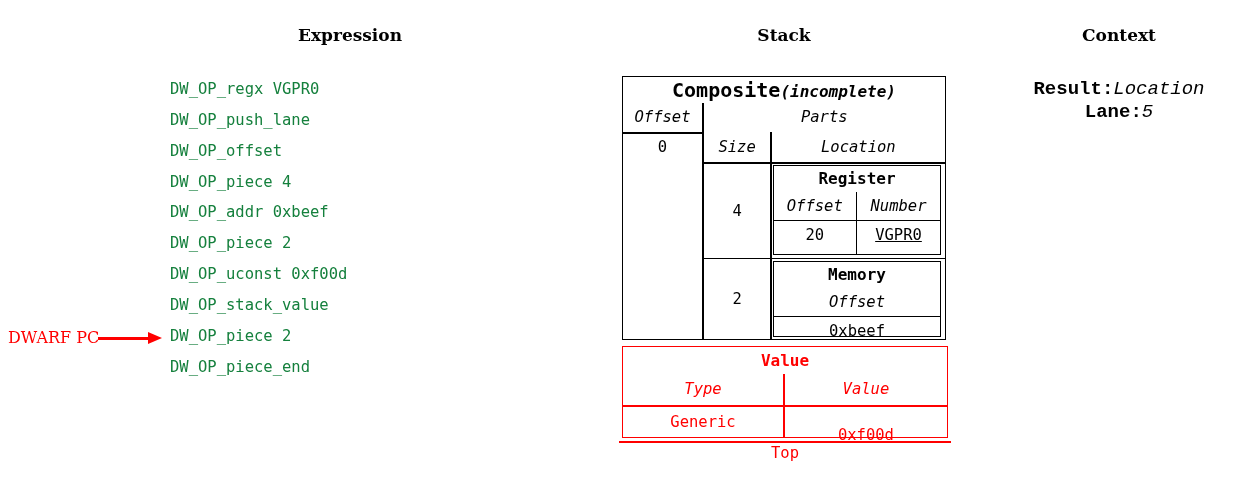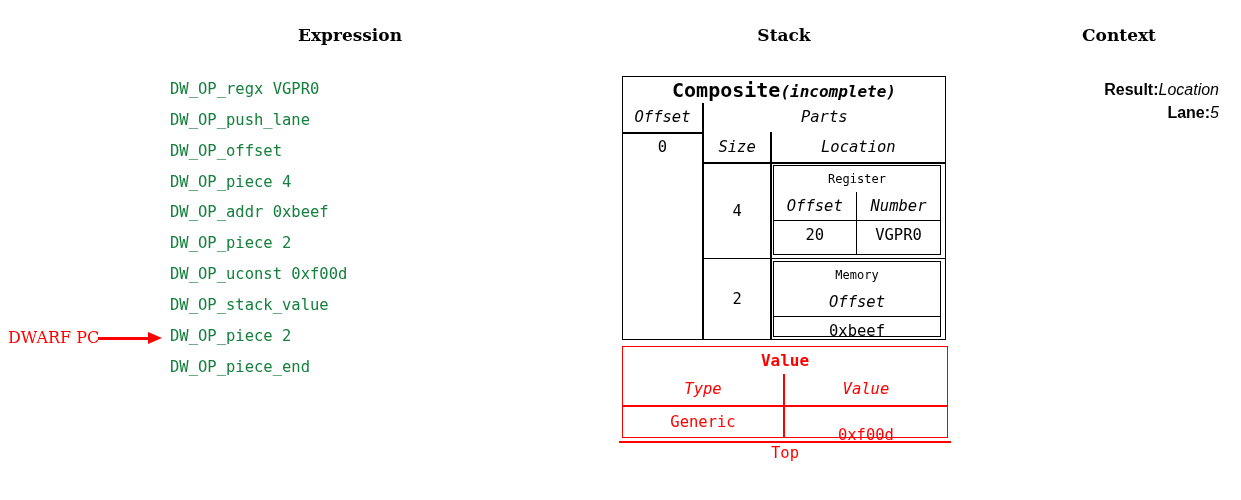--- a/index.html
+++ b/index.html
@@ -187,22 +187,22 @@
     box-sizing: border-box;
     background: #fff;
   }
   #register-table { top: 88px; height: 90px; }
   #memory-table   { top: 184px; height: 76px; }
 
   .loc-title {
     position: absolute;
     left: 0; right: 0; top: 0;
     height: 26px; line-height: 26px;
-    font-weight: normal;
-    font-size: 12px;
+    font-weight: bold;
+    font-size: 16px;
   }
   .loc-subhead {
     position: absolute;
     top: 26px; height: 28px; line-height: 28px;
   }
   .loc-rule {
     position: absolute;
     left: 0; right: 0; height: 1.3px; background: #000;
   }
   .loc-val {
@@ -215,21 +215,21 @@
     left: 81.5px; top: 26px; width: 1.4px; height: 28px; background: #000;
   }
   #reg-offset-head { left: 0; width: 81.5px; }
   #reg-number-head { left: 83px; right: 0; }
   #reg-rule { top: 54px; }
   #reg-offset-val { left: 0; width: 81.5px; top: 55.3px; }
   #reg-val-divider {
     position: absolute;
     left: 81.5px; top: 54px; width: 1.4px; bottom: 0; background: #000;
   }
-  #reg-number-val { left: 83px; right: 0; top: 55.3px; }
+  #reg-number-val { left: 83px; right: 0; top: 55.3px; text-decoration: underline; }
 
   #mem-offset-head { left: 0; right: 0; }
   #mem-rule { top: 54px; }
   #mem-offset-val { left: 0; right: 0; top: 55.3px; }
 
   
   #value-table {
     position: absolute;
     left: 622px;
     top: 346px;
@@ -288,26 +288,25 @@
 
   
   #context-list {
     position: absolute;
     left: 1019px;
     top: 78px;
     width: 200px;
     text-align: center;
   }
   .ctx-line {
-    font-family: Liberation Sans, sans-serif;
-    font-size: 16px;
+    font-family: Liberation Mono, monospace;
+    font-size: 19px;
     color: #000;
     line-height: 23px;
     white-space: nowrap;
-    text-align: right;
   }
   .ctx-key { font-weight: bold; }
   .ctx-val { font-style: italic; }
 </style>
 </head>
 <body>
 
 <div class="col-header" id="hdr-expression">Expression</div>
 <div class="col-header" id="hdr-stack">Stack</div>
 <div class="col-header" id="hdr-context">Context</div>

